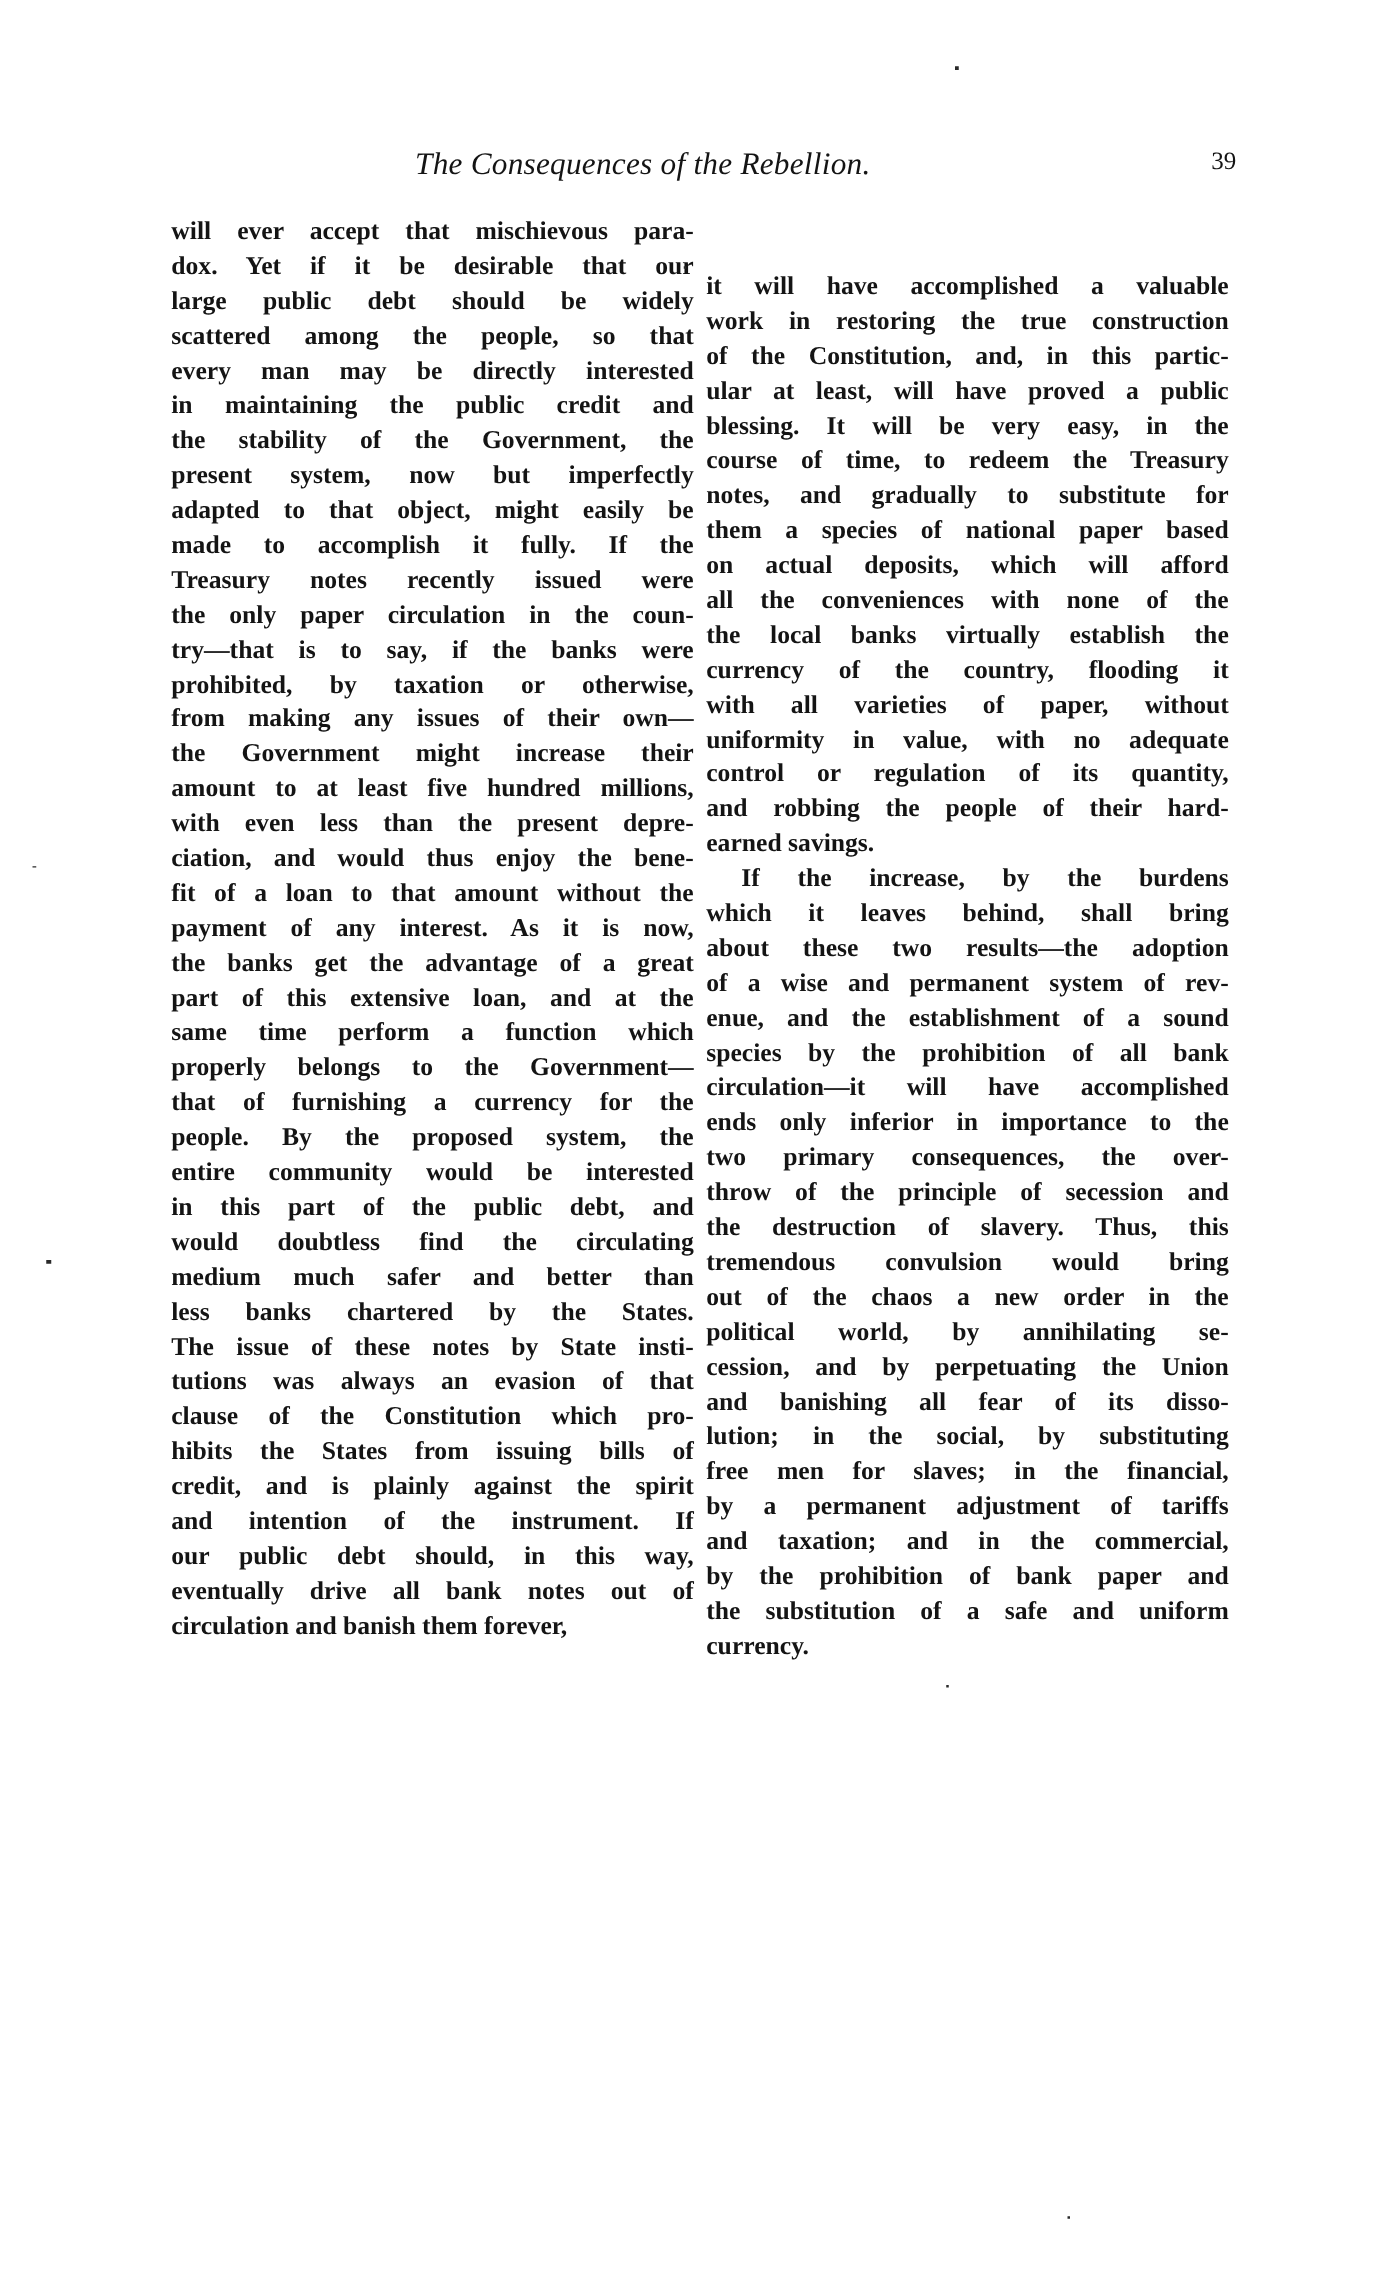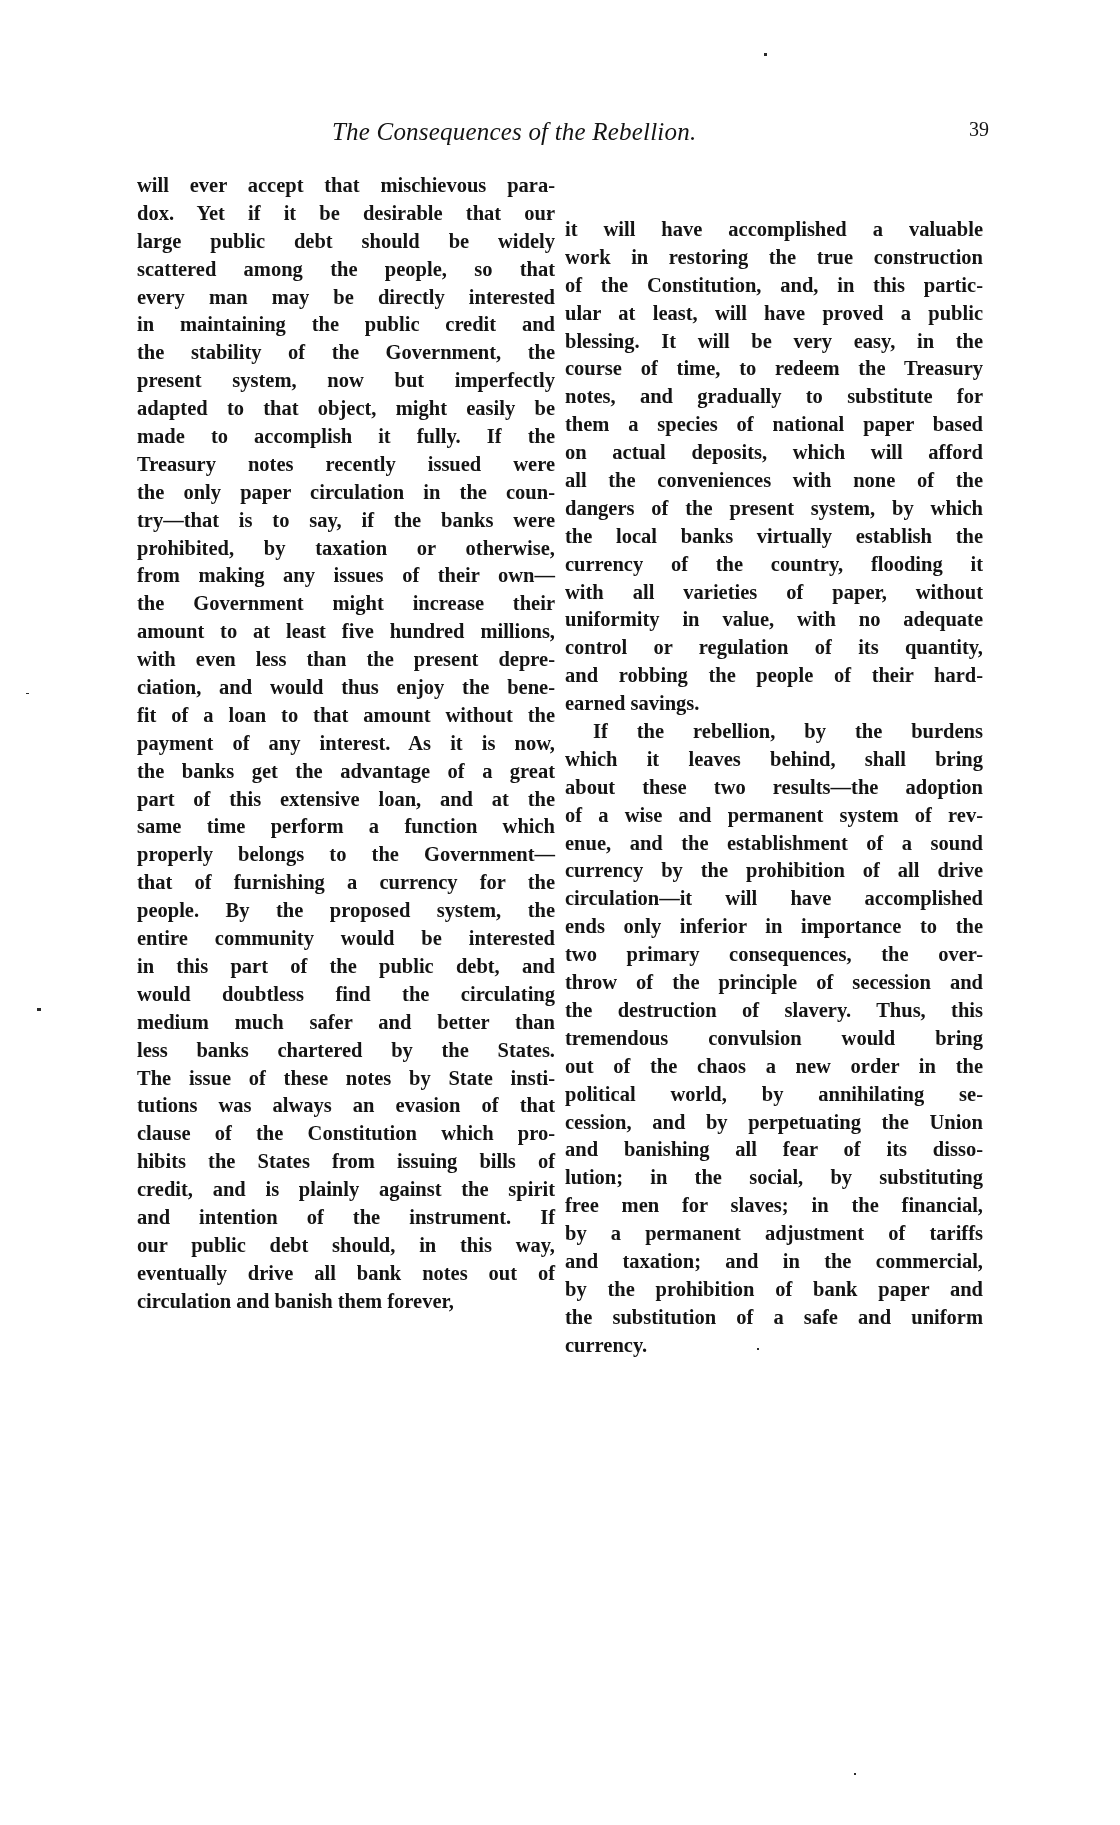--- a/index.html
+++ b/index.html
@@ -133,34 +133,33 @@
       <span class="line">it will have accomplished a valuable</span>
       <span class="line">work in restoring the true construction</span>
       <span class="line">of the Constitution, and, in this partic-</span>
       <span class="line">ular at least, will have proved a public</span>
       <span class="line">blessing.  It will be very easy, in the</span>
       <span class="line">course of time, to redeem the Treasury</span>
       <span class="line">notes, and gradually to substitute for</span>
       <span class="line">them a species of national paper based</span>
       <span class="line">on actual deposits, which will afford</span>
       <span class="line">all the conveniences with none of the</span>
-      <span class="line">dangers of the present system, by which</span>
       <span class="line">the local banks virtually establish the</span>
       <span class="line">currency of the country, flooding it</span>
       <span class="line">with all varieties of paper, without</span>
       <span class="line">uniformity in value, with no adequate</span>
       <span class="line">control or regulation of its quantity,</span>
       <span class="line">and robbing the people of their hard-</span>
       <span class="line last">earned savings.</span>
-      <span class="line indent">If the rebellion, by the burdens</span>
+      <span class="line indent">If the increase, by the burdens</span>
       <span class="line">which it leaves behind, shall bring</span>
       <span class="line">about these two results—the adoption</span>
       <span class="line">of a wise and permanent system of rev-</span>
       <span class="line">enue, and the establishment of a sound</span>
-      <span class="line">currency by the prohibition of all drive</span>
+      <span class="line">species by the prohibition of all bank</span>
       <span class="line">circulation—it will have accomplished</span>
       <span class="line">ends only inferior in importance to the</span>
       <span class="line">two primary consequences, the over-</span>
       <span class="line">throw of the principle of secession and</span>
       <span class="line">the destruction of slavery.  Thus, this</span>
       <span class="line">tremendous convulsion would bring</span>
       <span class="line">out of the chaos a new order in the</span>
       <span class="line">political world, by annihilating se-</span>
       <span class="line">cession, and by perpetuating the Union</span>
       <span class="line">and banishing all fear of its disso-</span>

